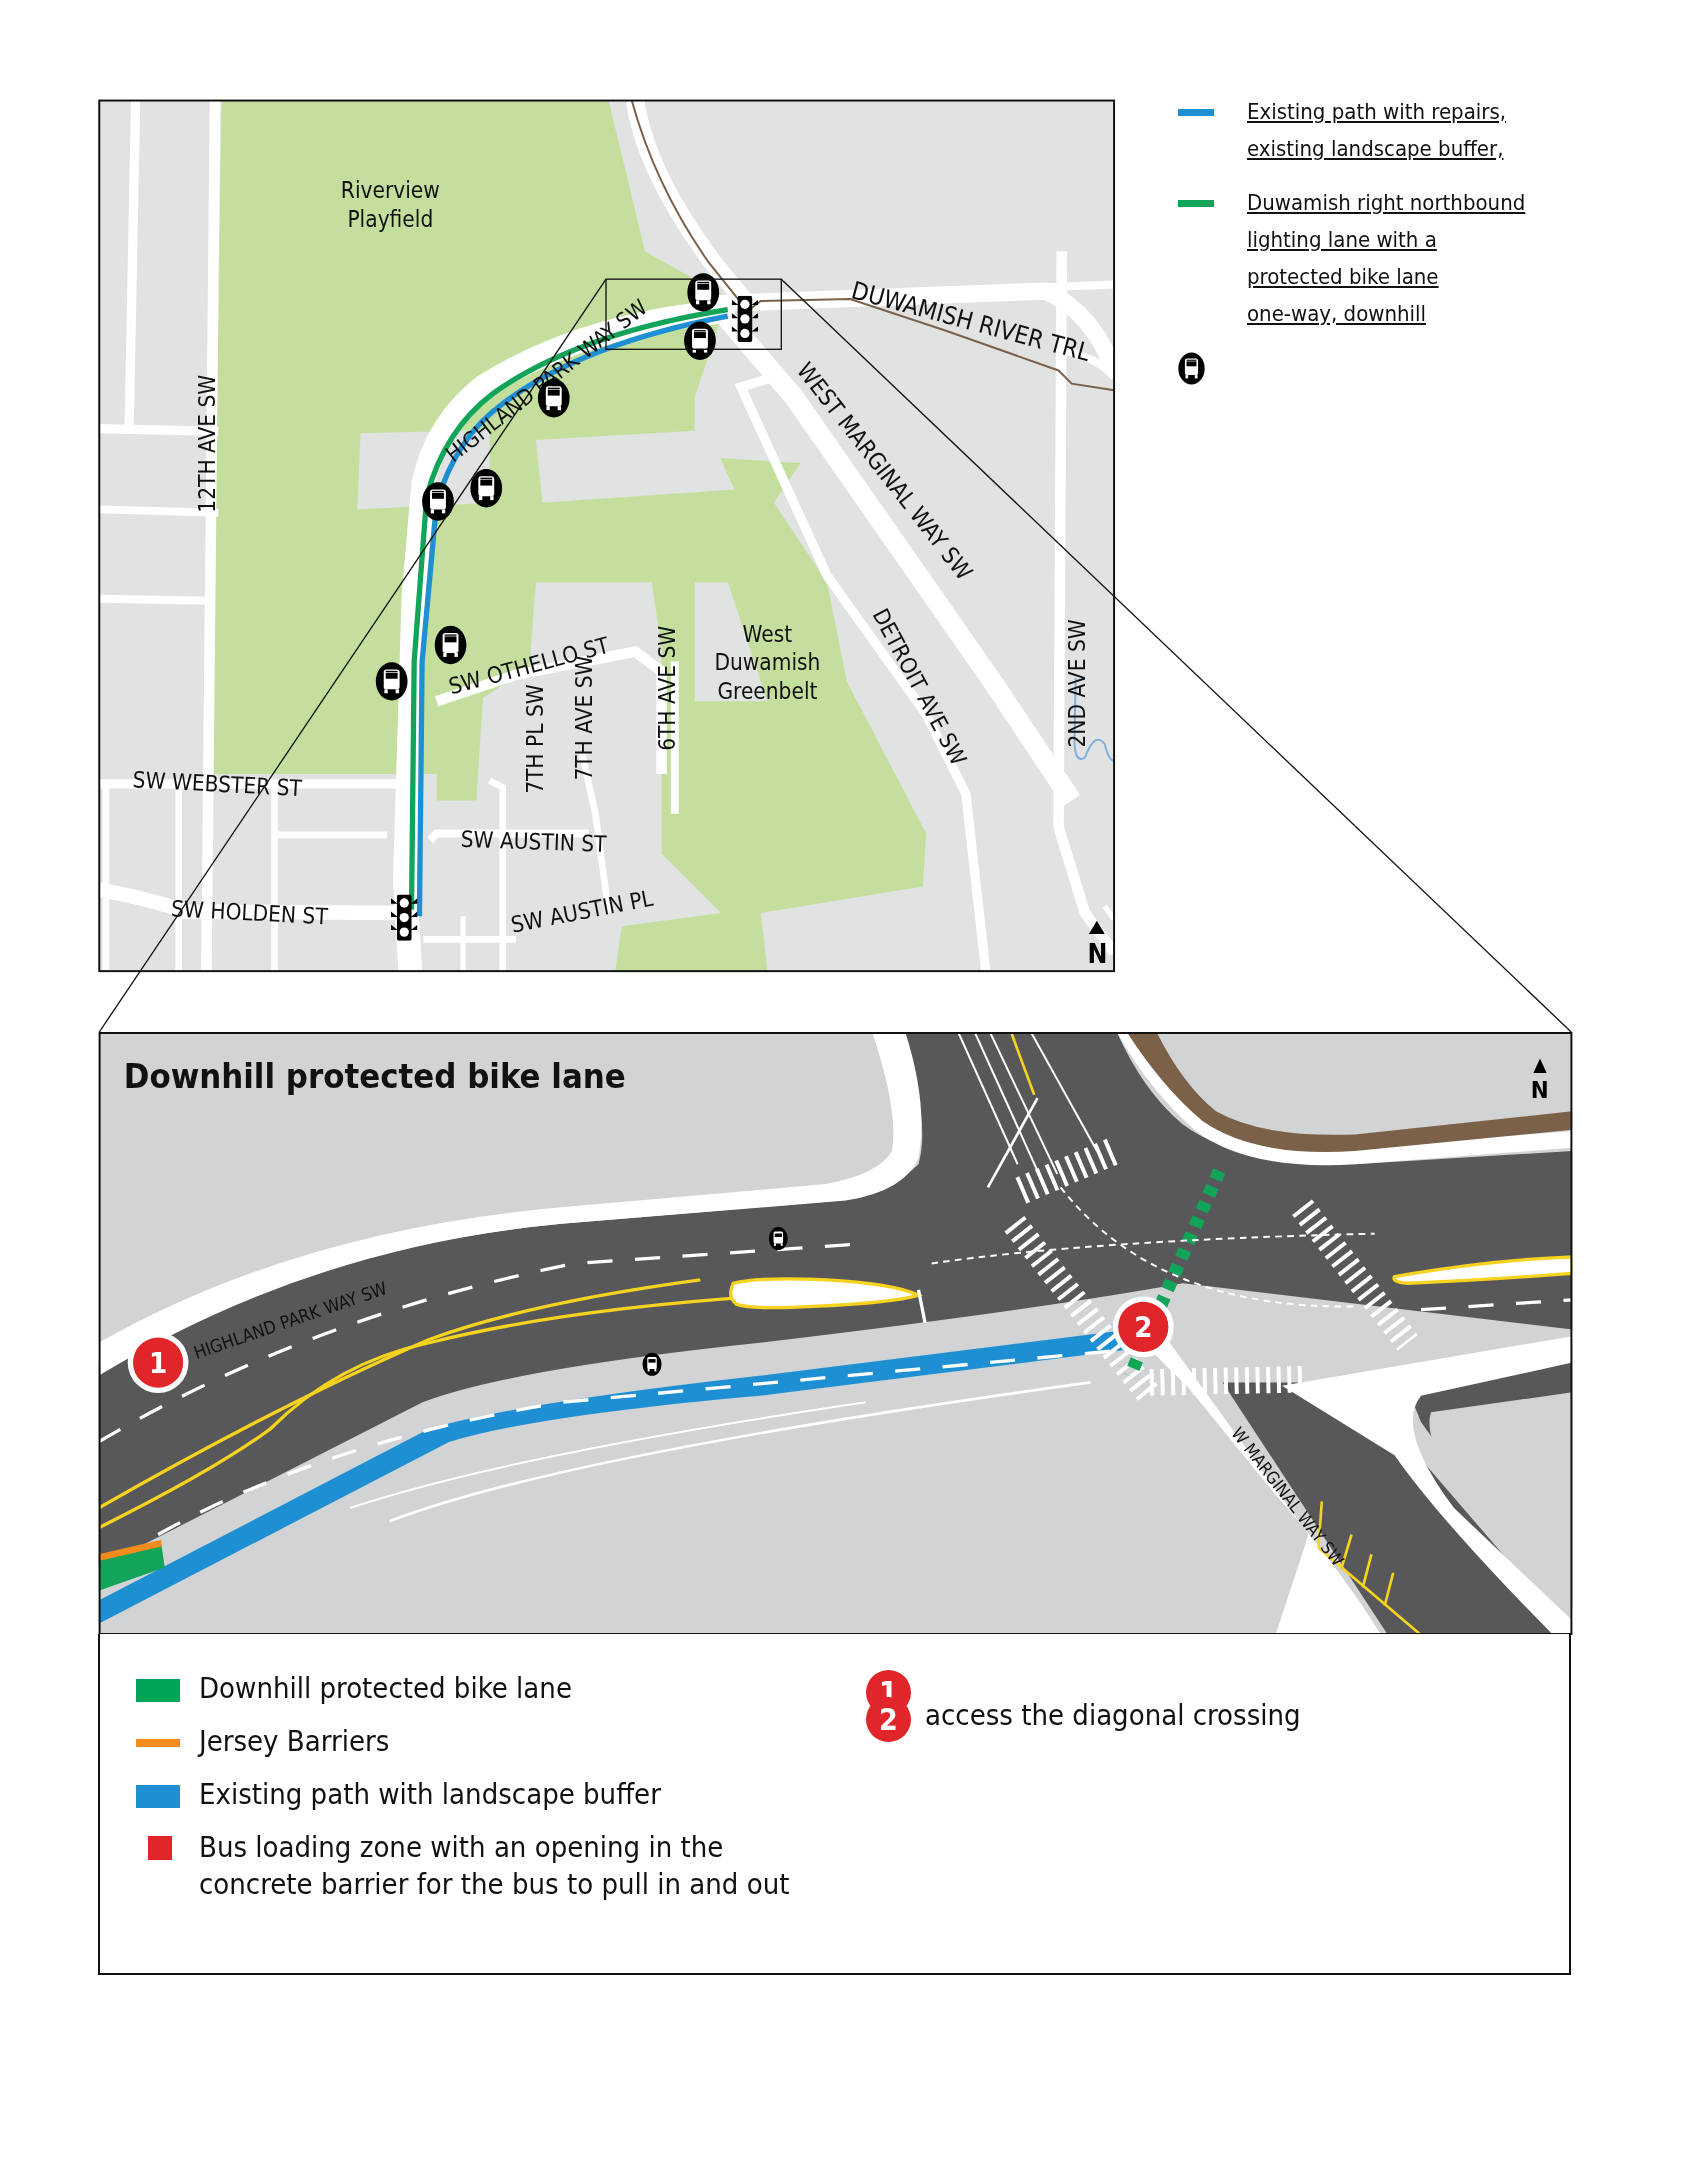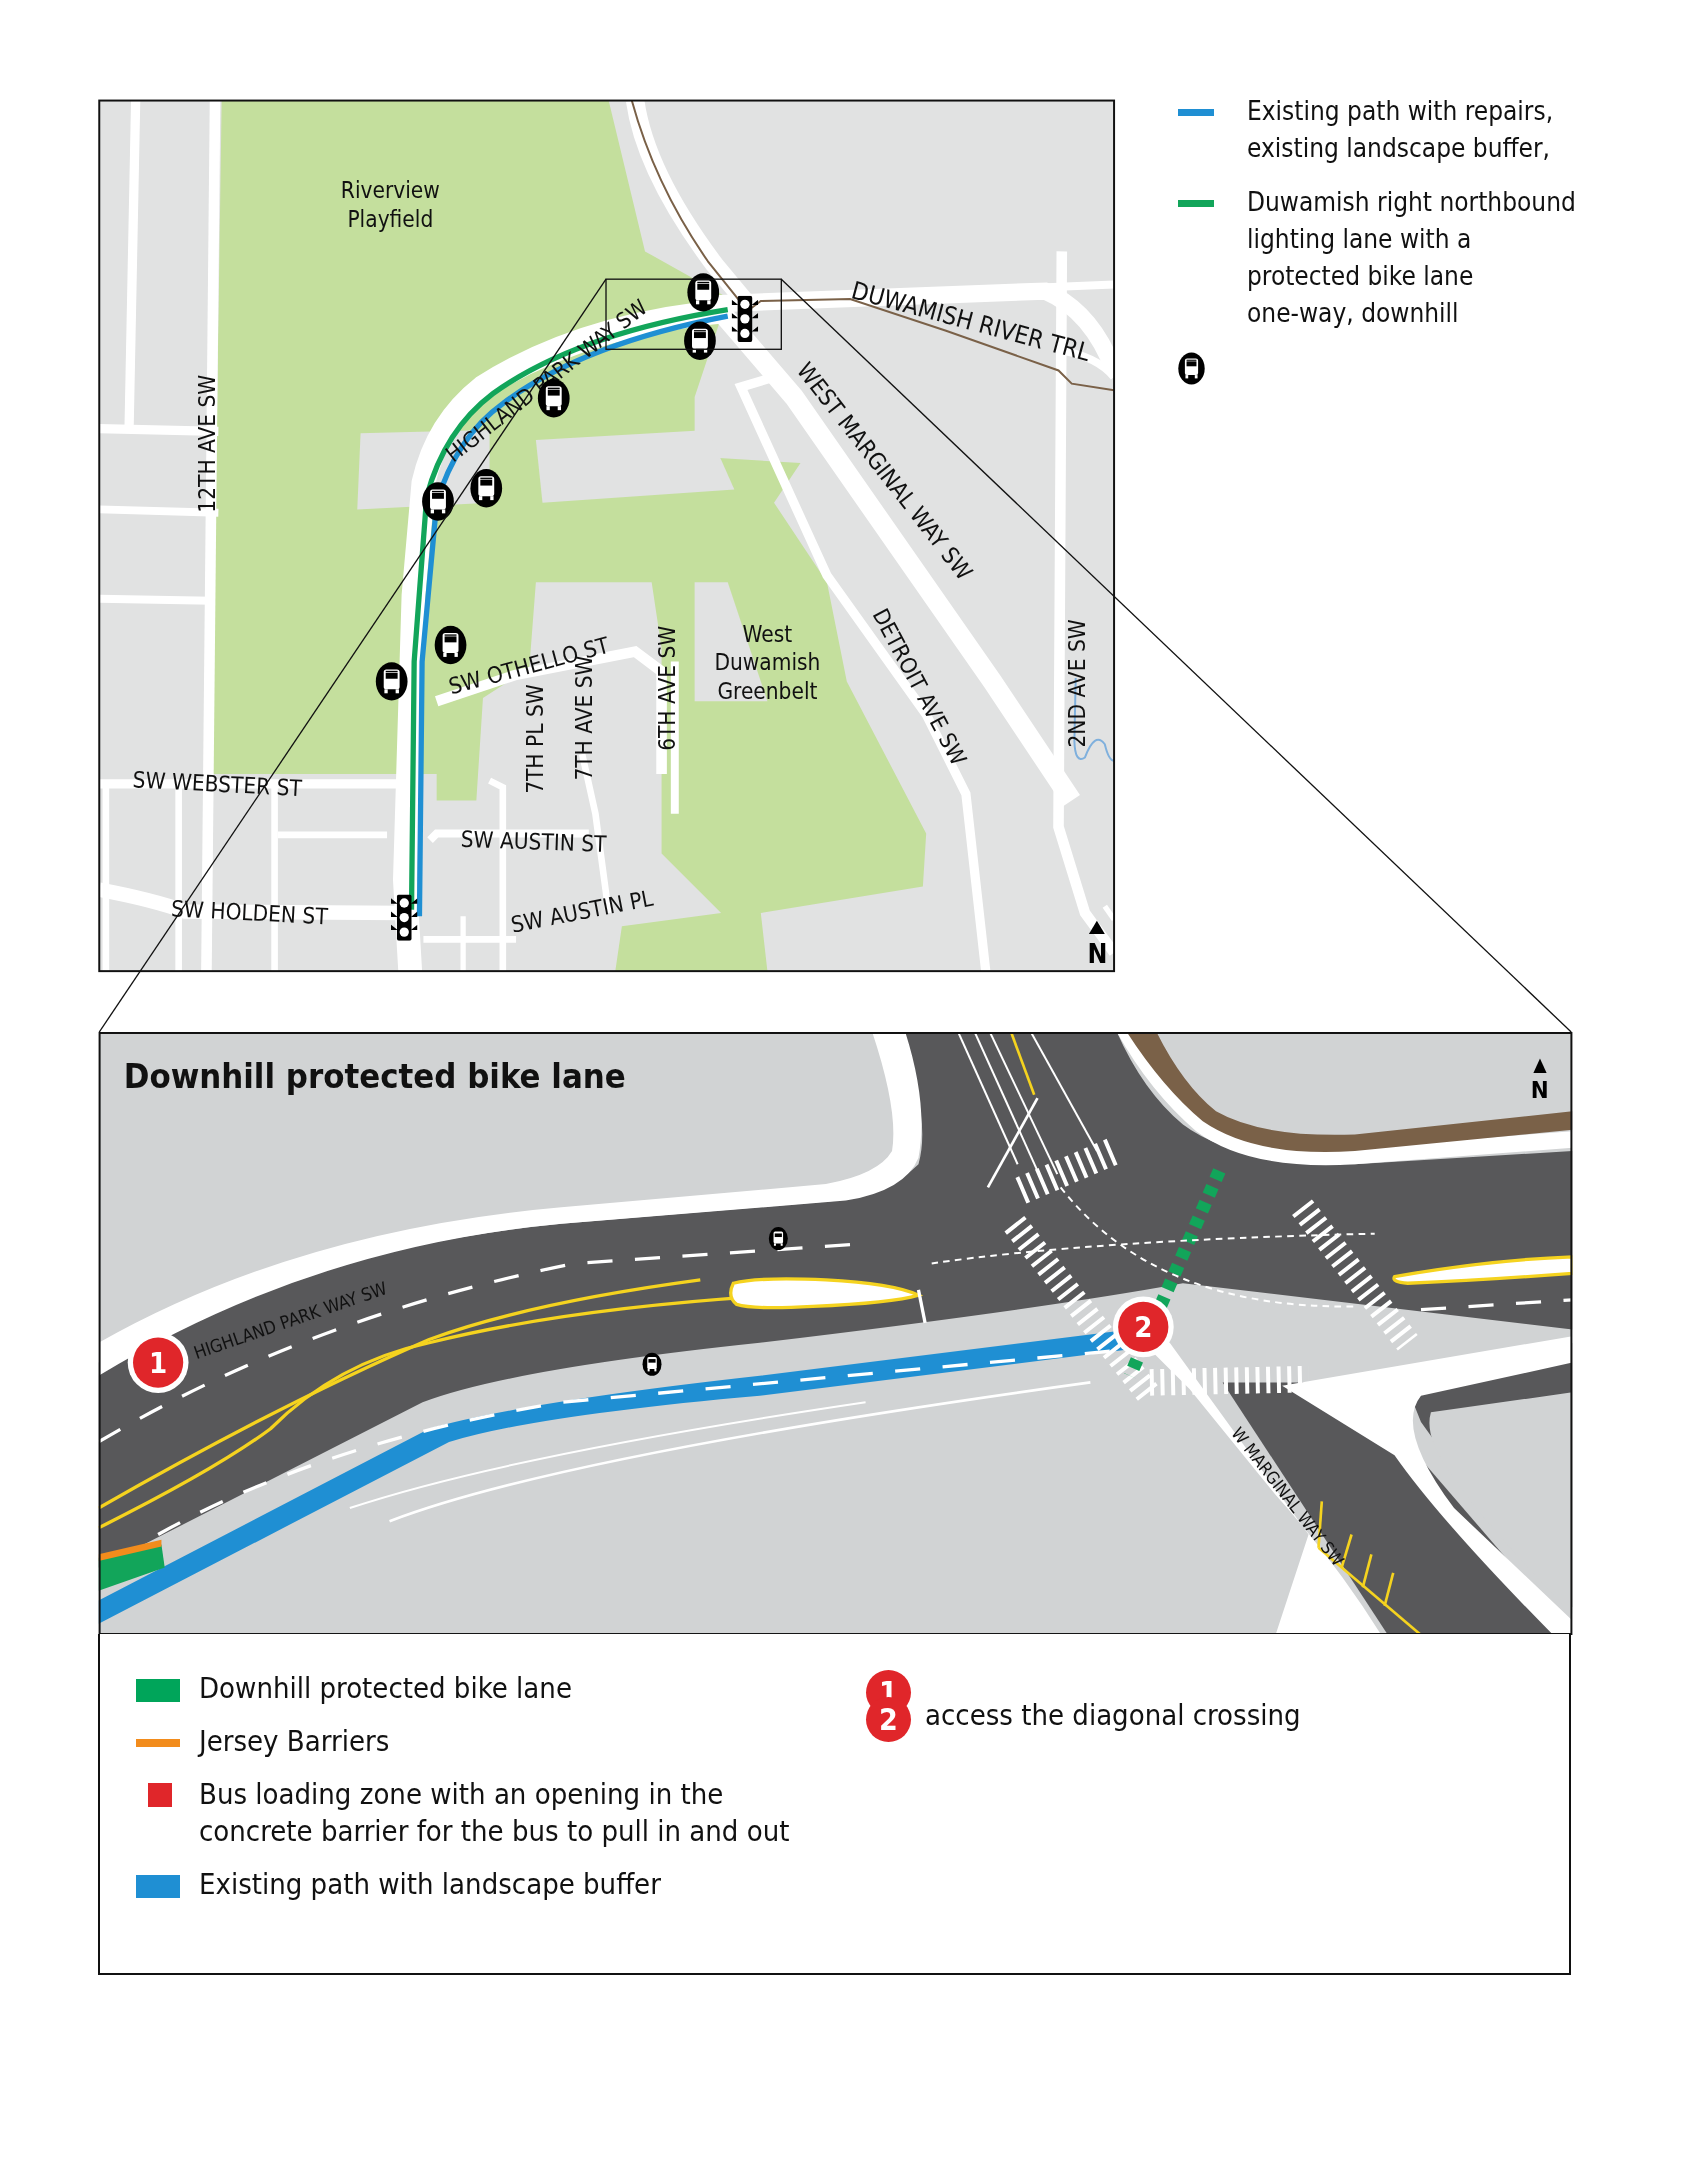--- a/index.html
+++ b/index.html
@@ -1,20 +1,20 @@
 <!DOCTYPE html>
 <html style="font-size:10.6px"><head>
 <meta charset="utf-8">
 <style>
   html,body{margin:0;padding:0;background:#fff;}
   body{width:1687px;height:2183px;position:relative;font-family:"DejaVu Sans Condensed","DejaVu Sans",sans-serif;color:#111;overflow:hidden;}
   .abs{position:absolute;}
   svg text{font-family:"DejaVu Sans Condensed","DejaVu Sans",sans-serif;}
   #top-legend{left:1174px;top:93px;width:476px;}
-  .tl-item{position:relative;padding-left:73px;font-size:26px;line-height:37px;margin-bottom:17px;}
+  .tl-item{position:relative;padding-left:73px;font-size:22px;line-height:37px;margin-bottom:17px;text-decoration:underline;}
   .tl-swatch{position:absolute;left:4px;top:16px;width:36px;height:6.6px;}
   .tl-bus{position:absolute;left:1.3px;top:2.6px;width:33px;height:33px;}
   #bottom-legend{left:98px;top:1634px;width:1473px;height:341px;border:2px solid #111;border-top:none;box-sizing:border-box;background:#fff;}
   .bl-col{position:absolute;top:36px;}
   .bl-item{position:relative;padding-left:99px;font-size:29px;line-height:37px;margin-bottom:16px;}
   .bl-sw{position:absolute;left:36px;}
   .bl-num{position:absolute;left:34px;top:0;width:45px;height:45px;border-radius:50%;background:#e0262a;color:#fff;font-weight:bold;font-size:30px;line-height:45px;text-align:center;}
   .bl-item.num{padding-left:93px;}
 </style>
 </head>
@@ -267,28 +267,28 @@
   <div class="bl-col" style="left:0;width:728px;">
     <div class="bl-item">
       <span class="bl-sw" style="top:9.3px;width:44px;height:22.5px;background:#00a55a"></span>
       <div>Downhill protected bike lane</div>
     </div>
     <div class="bl-item">
       <span class="bl-sw" style="top:16px;width:44px;height:8px;background:#f28c1c"></span>
       <div>Jersey Barriers</div>
     </div>
     <div class="bl-item">
+      <span class="bl-sw" style="top:9.3px;width:44px;height:22.5px;background:#1f8fd3"></span>
+      <div>Existing path with landscape buffer</div>
+    </div>
+    <div class="bl-item">
       <span class="bl-sw" style="left:48px;top:6.6px;width:24px;height:24px;background:#e0262a"></span>
       <div>Bus loading zone with an opening in the</div>
       <div>concrete barrier for the bus to pull in and out</div>
     </div>
-    <div class="bl-item">
-      <span class="bl-sw" style="top:9.3px;width:44px;height:22.5px;background:#1f8fd3"></span>
-      <div>Existing path with landscape buffer</div>
-    </div>
   </div>
   <div class="bl-col" style="left:732px;width:728px;">
     <div class="bl-item num" style="margin-bottom:26.5px;">
       <span class="bl-num">1</span>
     </div>
     <div class="bl-item num">
       <span class="bl-num">2</span>
       <div>access the diagonal crossing</div>
     </div>
   </div>

